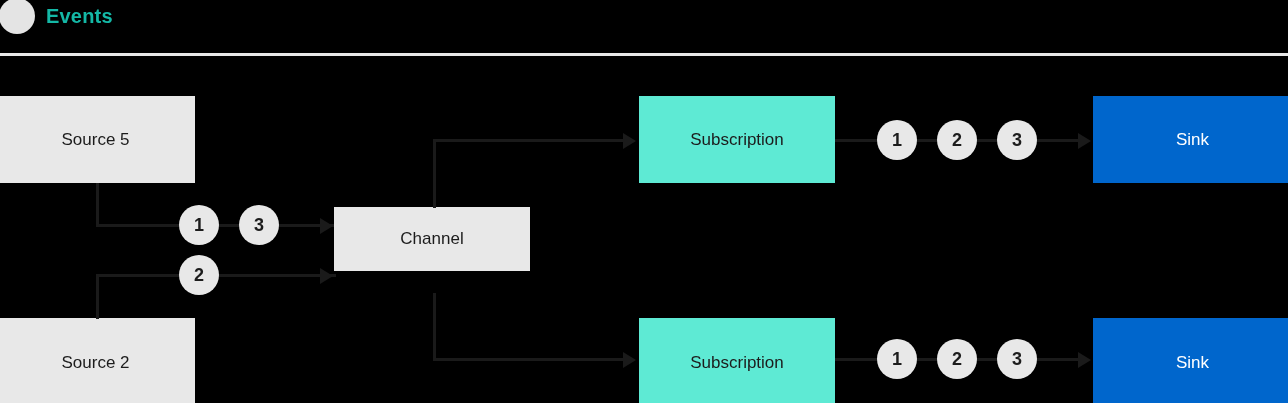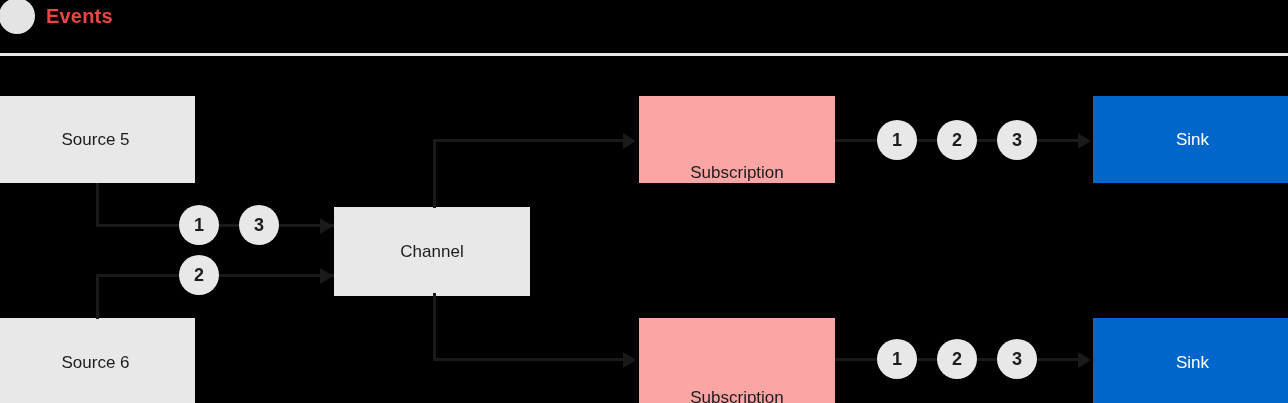--- a/index.html
+++ b/index.html
@@ -25,21 +25,21 @@
     height: 36px;
     border-radius: 50%;
     background: #e4e4e4;
   }
   .hdr-title {
     position: absolute;
     left: 46px;
     top: 4px;
     font-size: 20px;
     font-weight: bold;
-    color: #ef4444;
+    color: #14b8a6;
     letter-spacing: .2px;
     line-height: 24px;
     white-space: nowrap;
   }
   .hdr-rule {
     position: absolute;
     left: 0;
     top: 53px;
     width: 1288px;
     height: 3px;
@@ -51,21 +51,21 @@
     position: absolute;
     display: flex;
     align-items: center;
     justify-content: center;
     font-size: 17px;
     line-height: 20px;
     box-sizing: border-box;
     white-space: nowrap;
   }
   .node.grey  { background: #e8e8e8; color: #1c1c1c; }
-  .node.light { background: #fca5a5; color: #1c1c1c; align-items: flex-end; }
+  .node.light { background: #5eead4; color: #1c1c1c; }
   .node.blue  { background: #0066cc; color: #ffffff; }
 
   
   .seg {
     position: absolute;
     background: #1a1a1a;
   }
   .arrow-head {
     position: absolute;
     width: 0;
@@ -97,36 +97,36 @@
 
   <div class="hdr-dot"></div>
   <div class="hdr-title">Events</div>
   <div class="hdr-rule"></div>
 
   <div class="node grey" style="left:-4px; top:96px; width:199px; height:87px;">
     <span>Source 5</span>
   </div>
 
   <div class="node grey" style="left:-4px; top:318px; width:199px; height:90px;">
-    <span>Source 6</span>
+    <span>Source 2</span>
   </div>
 
   <div class="seg" style="left:96px; top:183px; width:3px; height:44px;"></div>
   <div class="seg" style="left:96px; top:224px; width:240px; height:3px;"></div>
   <div class="arrow-head" style="left:320px; top:218px;"></div>
 
   <div class="seg" style="left:96px; top:274px; width:3px; height:45px;"></div>
   <div class="seg" style="left:96px; top:274px; width:240px; height:3px;"></div>
   <div class="arrow-head" style="left:320px; top:268px;"></div>
 
   <div class="badge" style="left:179px; top:205px;">1</div>
   <div class="badge" style="left:239px; top:205px;">3</div>
   <div class="badge" style="left:179px; top:255px;">2</div>
 
-  <div class="node grey" style="left:334px; top:207px; width:196px; height:89px;">
+  <div class="node grey" style="left:334px; top:207px; width:196px; height:64px;">
     <span>Channel</span>
   </div>
 
   <div class="seg" style="left:433px; top:139px; width:3px; height:69px;"></div>
   <div class="seg" style="left:433px; top:139px; width:192px; height:3px;"></div>
   <div class="arrow-head" style="left:623px; top:133px;"></div>
 
   <div class="seg" style="left:433px; top:293px; width:3px; height:68px;"></div>
   <div class="seg" style="left:433px; top:358px; width:192px; height:3px;"></div>
   <div class="arrow-head" style="left:623px; top:352px;"></div>

